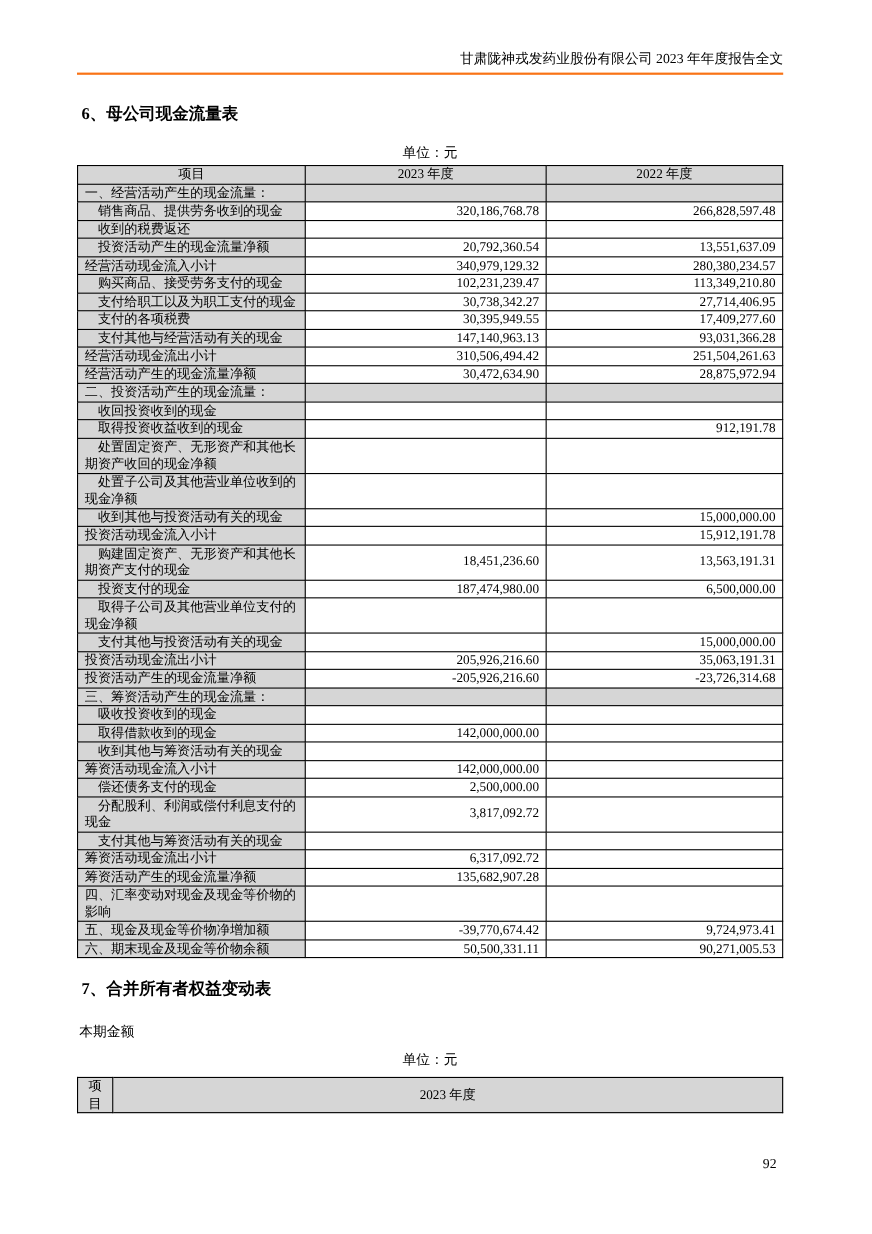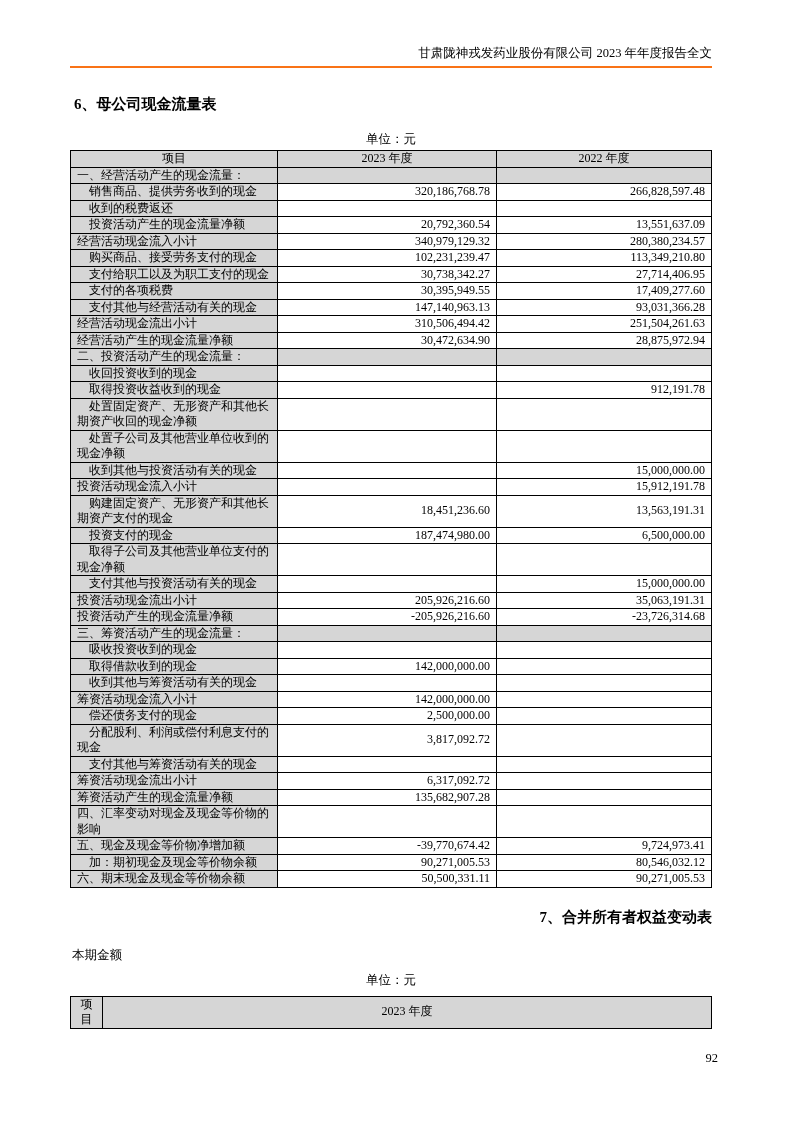--- a/index.html
+++ b/index.html
@@ -56,21 +56,21 @@
   .cash-table td.indent { text-indent: 12px; margin-left: 48px; }
 
   .equity-table col.ce1 { width: 32px; }
   .equity-table th { background: #d6d6d6; text-align: center; height: 22px; }
 
   .subtitle { font-size: 12.5px; line-height: 14px; margin-top: 23px; padding-left: 2px; }
   .unit-line-2 { margin-top: 11px; margin-bottom: 9px; }
 
   .page-number {
     position: absolute;
-    right: 75px; bottom: 56px;
+    right: 87px; bottom: 56px;
     font-size: 12.5px;
   }
 </style>
 </head>
 <body>
 
 <div class="page">
   <div class="content">
 
     <div class="doc-header">
@@ -269,33 +269,28 @@
             <td>四、汇率变动对现金及现金等价物的影响</td>
             <td class="c-num"></td>
             <td class="c-num"></td>
           </tr>
           <tr>
             <td>五、现金及现金等价物净增加额</td>
             <td class="c-num">-39,770,674.42</td>
             <td class="c-num">9,724,973.41</td>
           </tr>
           <tr>
-            <td class="indent">加：期初现金及现金等价物余额</td>
-            <td class="c-num">90,271,005.53</td>
-            <td class="c-num">80,546,032.12</td>
-          </tr>
-          <tr>
             <td>六、期末现金及现金等价物余额</td>
             <td class="c-num">50,500,331.11</td>
             <td class="c-num">90,271,005.53</td>
           </tr>
         </tbody>
     </table>
 
-    <div class="sec-title" style="margin-top:21px;text-align:right;">7、合并所有者权益变动表</div>
+    <div class="sec-title" style="margin-top:21px;">7、合并所有者权益变动表</div>
 
     <div class="subtitle">本期金额</div>
 
     <div class="unit-line unit-line-2">单位：元</div>
 
     <table class="equity-table">
       <colgroup>
           <col class="ce1">
           <col>
         </colgroup>

